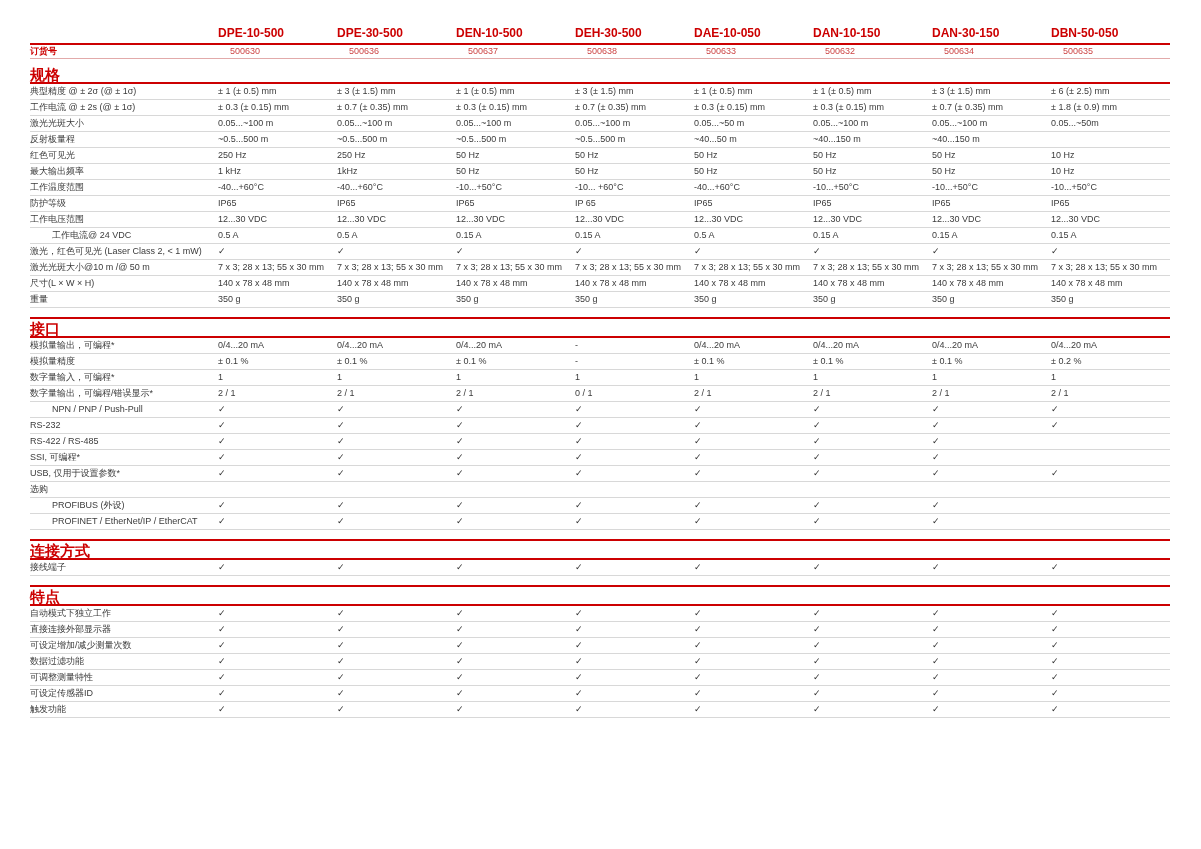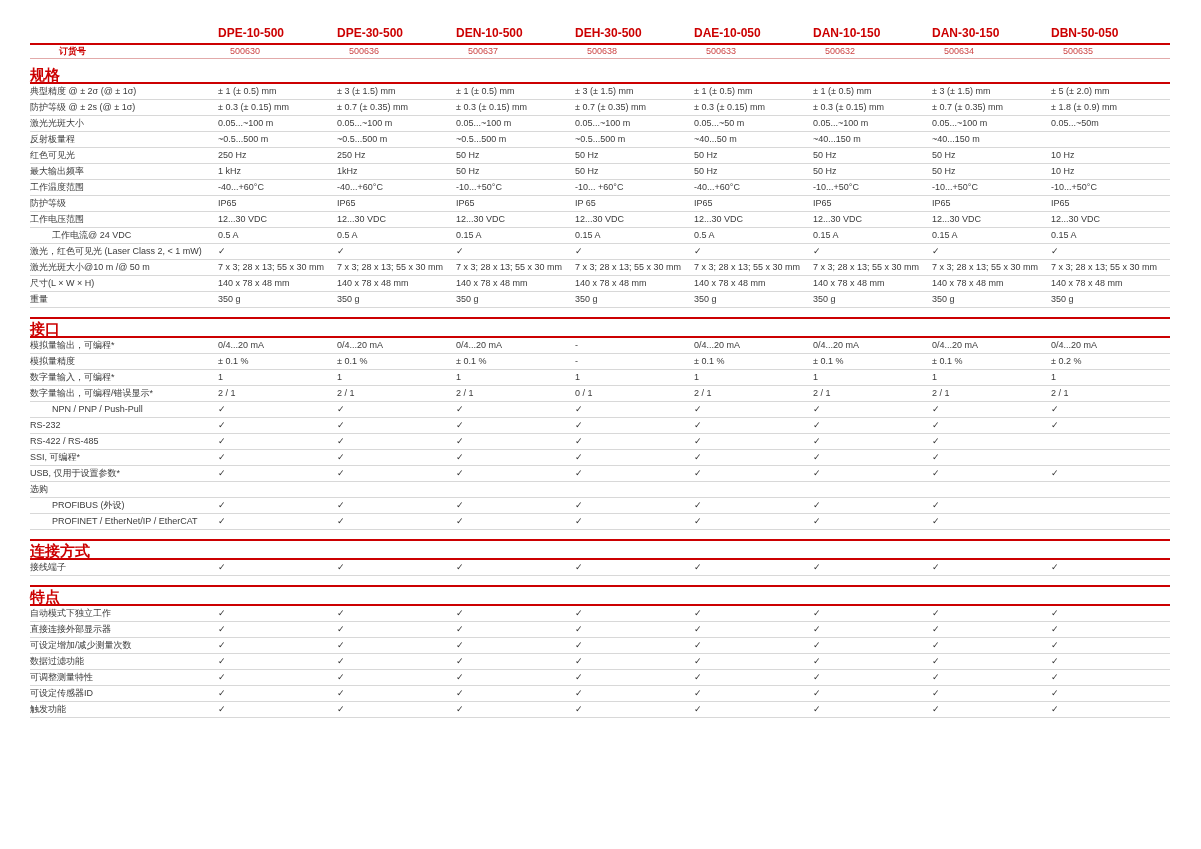--- a/index.html
+++ b/index.html
@@ -17,21 +17,21 @@
     color:var(--text);
   }
   .page{position:relative;width:1201px;height:841px;padding:26px 30px 0 30px;}
   .tbl{width:1140px;}
   .grid{display:grid;grid-template-columns:188px repeat(8,1fr);}
   .header-row{border-bottom:2px solid var(--red);padding-bottom:3px;}
   .pcell{font-size:12px;font-weight:bold;color:var(--red);line-height:14px;}
   .order-row{border-bottom:1px solid var(--pink-line);}
   .order-row .vcell{color:var(--order-red);margin-left:12px;}
   .rowlabel{font-size:9px;line-height:13px;}
-  .red{color:var(--red);margin-left:29px;}
+  .red{color:var(--red);}
   .bold{font-weight:bold;}
   .vcell{font-size:9px;line-height:13px;padding:0 2px 0 0;white-space:nowrap;}
   .section{margin-top:9px;}
   .section:not(.first) .rule-top{border-top:2px solid var(--red);margin-bottom:3px;}
   .section-title{
     font-size:15px;font-weight:bold;color:var(--red);
     line-height:13px;border-bottom:2px solid var(--red);padding-bottom:1px;
   }
   .row{border-bottom:1px solid var(--line);}
   .row > div{height:15px;line-height:15px;font-size:9px;overflow:hidden;white-space:nowrap;}
@@ -75,24 +75,24 @@
           <div class="section-title">规格</div>
           <div class="grid row">
             <div class="lbl">典型精度 @ ± 2σ (@ ± 1σ)</div>
             <div class="vcell">± 1 (± 0.5) mm</div>
             <div class="vcell">± 3 (± 1.5) mm</div>
             <div class="vcell">± 1 (± 0.5) mm</div>
             <div class="vcell">± 3 (± 1.5) mm</div>
             <div class="vcell">± 1 (± 0.5) mm</div>
             <div class="vcell">± 1 (± 0.5) mm</div>
             <div class="vcell">± 3 (± 1.5) mm</div>
-            <div class="vcell">± 5 (± 2.0) mm</div>
-          </div>
-          <div class="grid row">
-            <div class="lbl">防护等级 @ ± 2s (@ ± 1σ)</div>
+            <div class="vcell">± 6 (± 2.5) mm</div>
+          </div>
+          <div class="grid row">
+            <div class="lbl">工作电流 @ ± 2s (@ ± 1σ)</div>
             <div class="vcell">± 0.3 (± 0.15) mm</div>
             <div class="vcell">± 0.7 (± 0.35) mm</div>
             <div class="vcell">± 0.3 (± 0.15) mm</div>
             <div class="vcell">± 0.7 (± 0.35) mm</div>
             <div class="vcell">± 0.3 (± 0.15) mm</div>
             <div class="vcell">± 0.3 (± 0.15) mm</div>
             <div class="vcell">± 0.7 (± 0.35) mm</div>
             <div class="vcell">± 1.8 (± 0.9) mm</div>
           </div>
           <div class="grid row">

